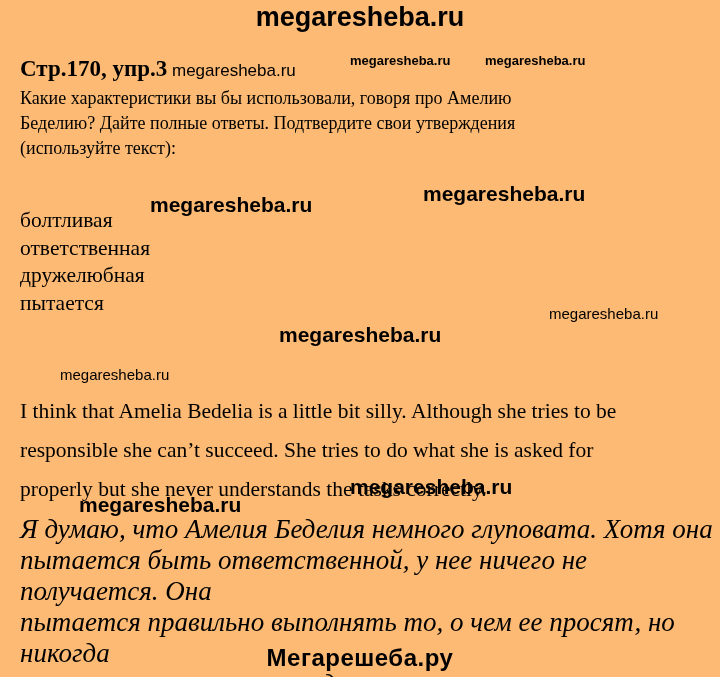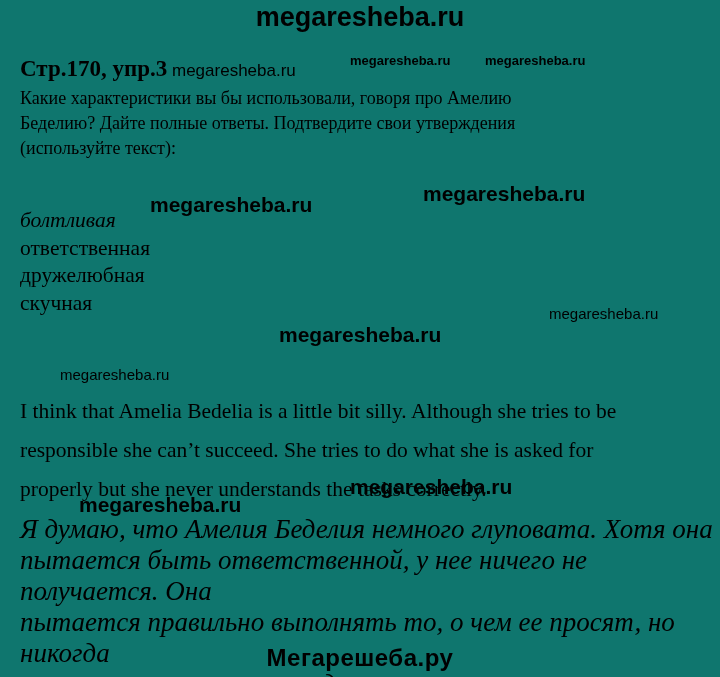--- a/index.html
+++ b/index.html
@@ -1,20 +1,20 @@
 <!DOCTYPE html>
 <html><head>
 <meta charset="utf-8">
 <style>
   html, body { margin: 0; padding: 0; }
   .page {
     position: relative;
     width: 720px;
     height: 677px;
-    background: #0f766e;
+    background: #fdba74;
     color: #000000;
     font-family: "Liberation Serif", serif;
     overflow: hidden;
   }
   .abs { position: absolute; white-space: pre-line; }
   .sans { font-family: "Liberation Sans", sans-serif; }
   .serif { font-family: "Liberation Serif", serif; }
 
   .header-site {
     left: 0; right: 0; top: 2px;
@@ -31,21 +31,21 @@
 
   .task {
     left: 20px; top: 86px; width: 690px;
     font-size: 18px; line-height: 25px;
   }
 
   .wm-a { left: 150px; top: 193px; font-size: 21px; font-weight: bold; }
   .wm-b { left: 423px; top: 182px; font-size: 21px; font-weight: bold; }
 
   .adjective { left: 20px; font-size: 21.5px; }
-  .adj-0 { top: 208px; font-style: italic; }
+  .adj-0 { top: 208px; }
   .adj-1 { top: 236px; }
   .adj-2 { top: 263px; }
   .adj-3 { top: 291px; }
   .adj-4 { top: 338px; }
 
   .wm-c { left: 549px; top: 305px; font-size: 15px; }
   .wm-d { left: 279px; top: 323px; font-size: 21px; font-weight: bold; }
   .wm-e { left: 60px;  top: 366px; font-size: 15px; }
 
   .answer-en {
@@ -84,21 +84,21 @@
   <div class="abs serif task">Какие характеристики вы бы использовали, говоря про Амелию
 Беделию? Дайте полные ответы. Подтвердите свои утверждения
 (используйте текст):</div>
 
   <div class="abs sans wm-a">megaresheba.ru</div>
   <div class="abs sans wm-b">megaresheba.ru</div>
 
   <div class="abs serif adjective adj-0">болтливая</div>
   <div class="abs serif adjective adj-1">ответственная</div>
   <div class="abs serif adjective adj-2">дружелюбная</div>
-  <div class="abs serif adjective adj-3">скучная</div>
+  <div class="abs serif adjective adj-3">пытается</div>
 
   <div class="abs sans wm-c">megaresheba.ru</div>
   <div class="abs sans wm-d">megaresheba.ru</div>
   <div class="abs sans wm-e">megaresheba.ru</div>
 
   <div class="abs serif answer-en">I think that Amelia Bedelia is a little bit silly. Although she tries to be
 responsible she can’t succeed. She tries to do what she is asked for
 properly but she never understands the tasks correctly.</div>
 
   <div class="abs sans wm-f">megaresheba.ru</div>

